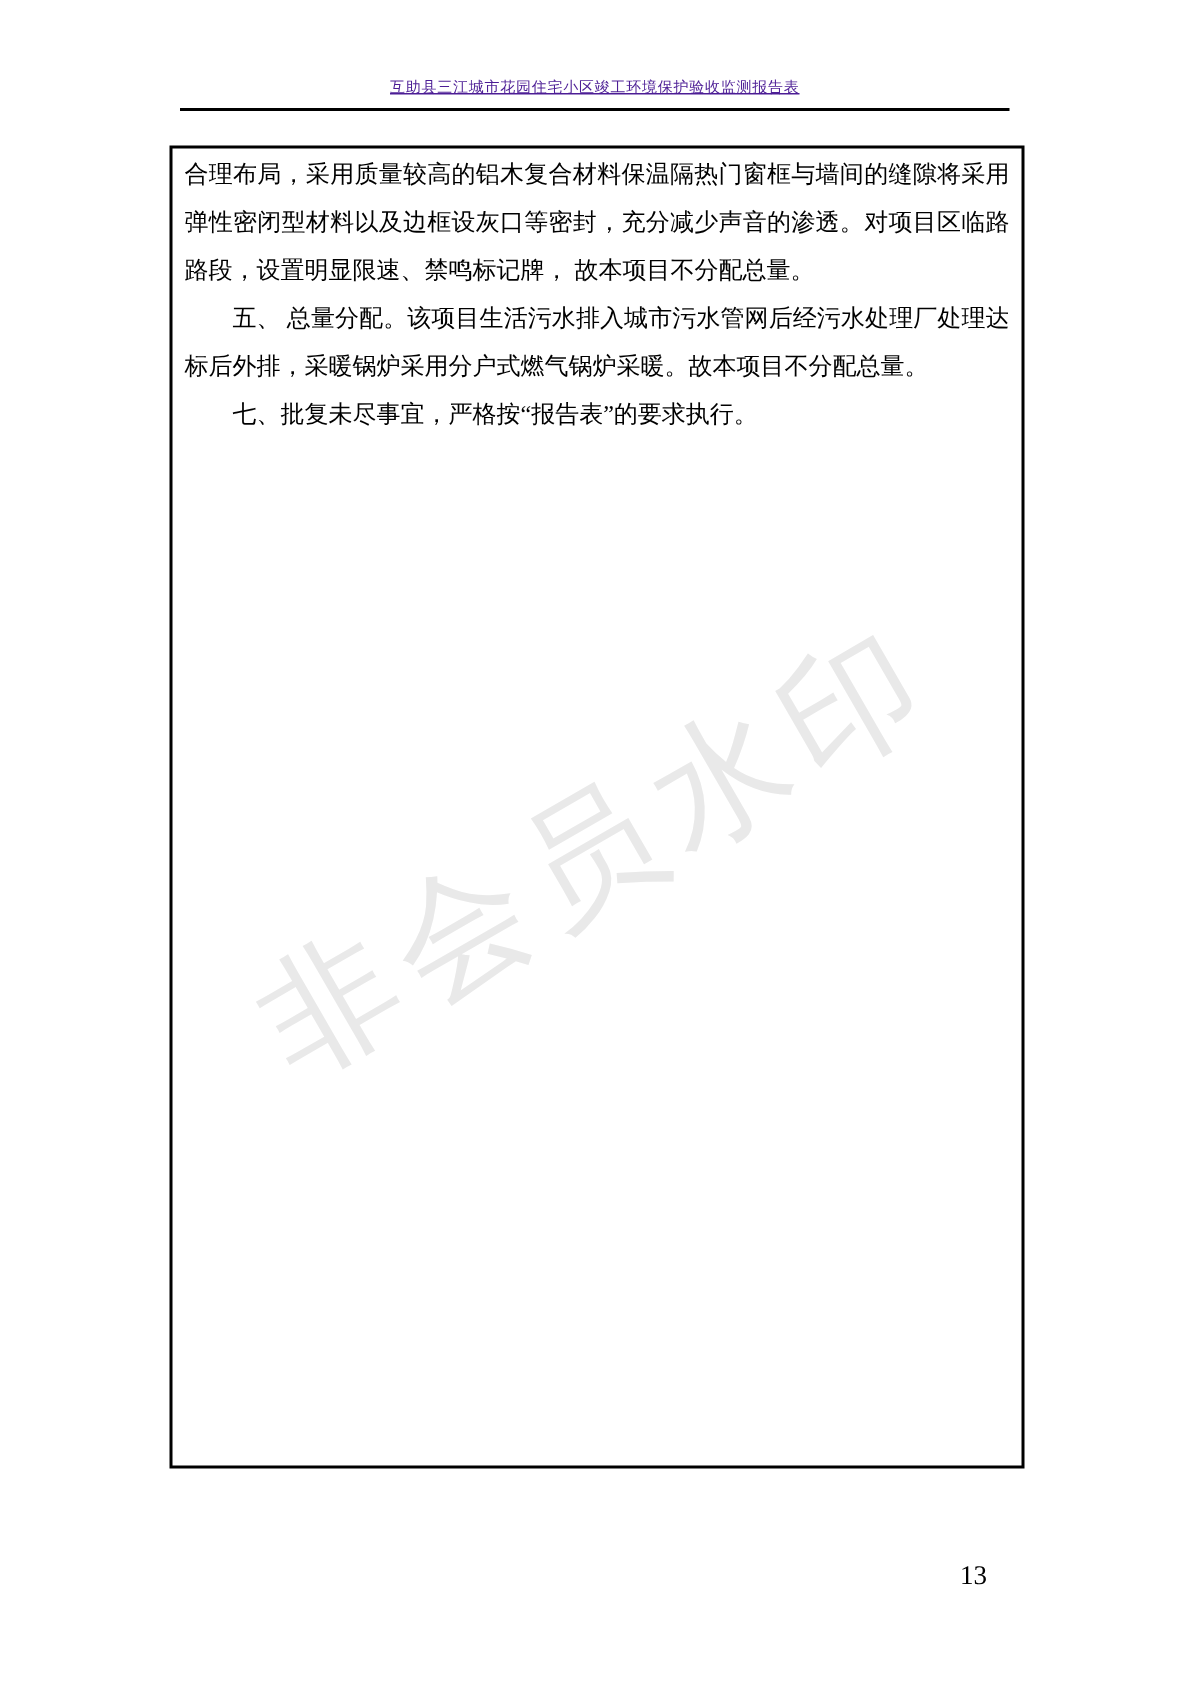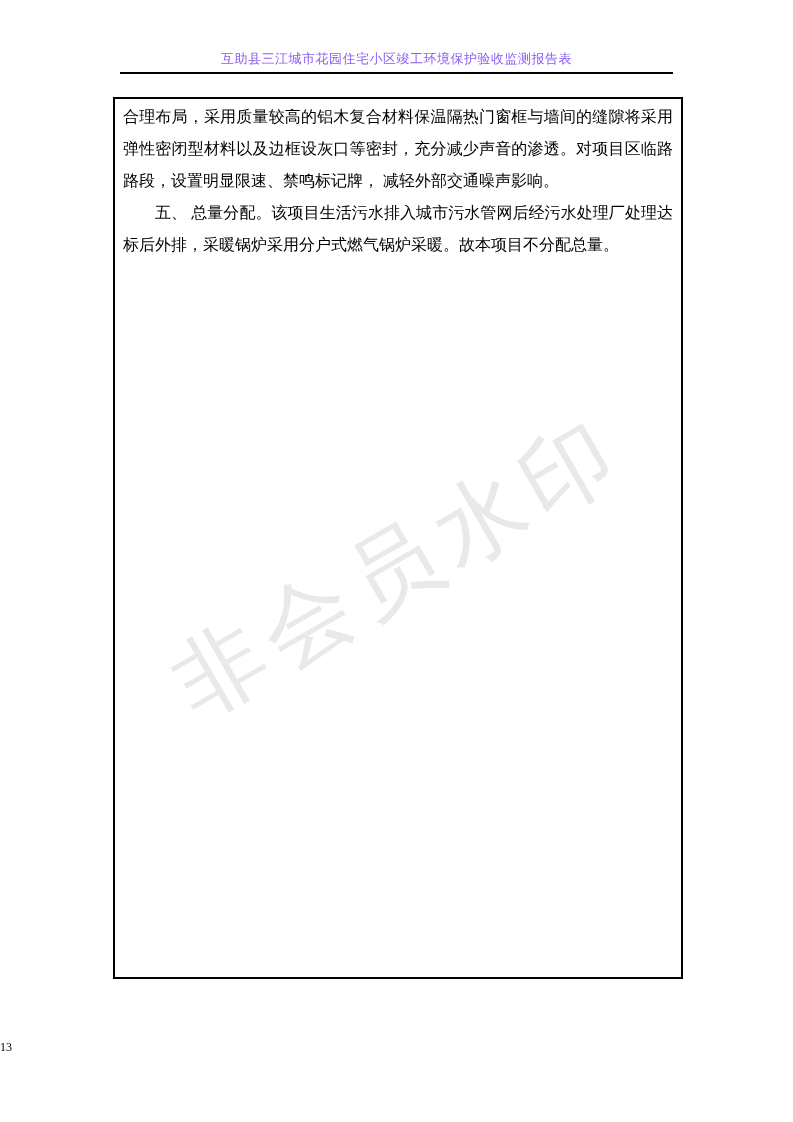--- a/index.html
+++ b/index.html
@@ -19,25 +19,26 @@
   .header {
     position: absolute;
     left: 120px;
     top: 50px;
     width: 553px;
     text-align: center;
     padding-bottom: 5px;
     border-bottom: 2px solid #000000;
   }
   .header-title {
-    font-size: 13px;
+    font-size: 10px;
     line-height: 17px;
     letter-spacing: 0.5px;
-    color: #8b5cf6;
+    color: #4c1d95;
     white-space: nowrap;
+    text-decoration: underline;
   }
   .watermark {
     position: absolute;
     left: 398px;
     top: 568px;
     transform: translate(-50%, -50%) rotate(-30deg);
     font-family: "Liberation Sans", "DejaVu Sans", sans-serif;
     font-size: 90px;
     letter-spacing: 10px;
     color: #e9e9e9;
@@ -64,36 +65,37 @@
     color: #000000;
   }
   .para.indent {
     text-indent: 32px;
   }
   .page-number {
     position: absolute;
     left: 0;
     top: 1040px;
     width: 658px;
-    text-align: left;
-    font-size: 12px;
+    text-align: right;
+    font-size: 18px;
     color: #000000;
   }
 </style>
 </head>
 <body>
 
 <div class="page">
 
   <div class="watermark" style="color: rgb(233, 233, 233);">非会员水印</div>
 
   <div class="header">
     <div class="header-title">互助县三江城市花园住宅小区竣工环境保护验收监测报告表</div>
   </div>
 
   <div class="content-box">
-    <p class="para">合理布局，采用质量较高的铝木复合材料保温隔热门窗框与墙间的缝隙将采用弹性密闭型材料以及边框设灰口等密封，充分减少声音的渗透。对项目区临路路段，设置明显限速、禁鸣标记牌， 减轻外部交通噪声影响。</p>
+    <p class="para">合理布局，采用质量较高的铝木复合材料保温隔热门窗框与墙间的缝隙将采用弹性密闭型材料以及边框设灰口等密封，充分减少声音的渗透。对项目区临路路段，设置明显限速、禁鸣标记牌， 故本项目不分配总量。</p>
     <p class="para indent">五、 总量分配。该项目生活污水排入城市污水管网后经污水处理厂处理达标后外排，采暖锅炉采用分户式燃气锅炉采暖。故本项目不分配总量。</p>
+    <p class="para indent">七、批复未尽事宜，严格按“报告表”的要求执行。</p>
   </div>
 
   <div class="page-number">13</div>
 
 </div>
 
 </body></html>

